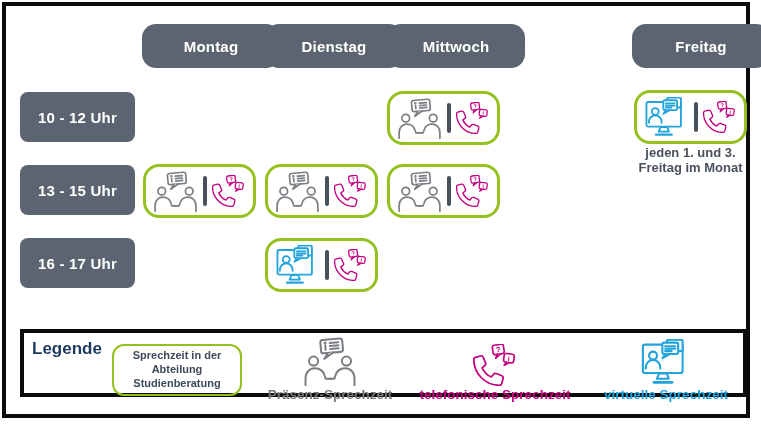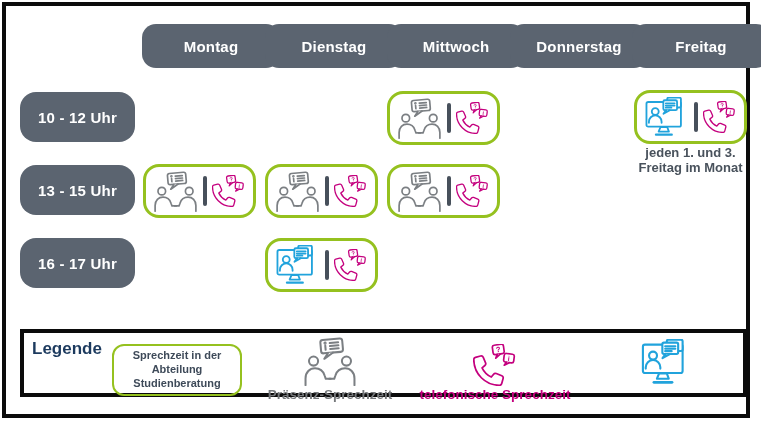--- a/index.html
+++ b/index.html
@@ -5,21 +5,21 @@
   html,body{margin:0;padding:0;background:#ffffff;}
   body{width:761px;height:428px;overflow:hidden;
        font-family:"Liberation Sans",sans-serif;font-weight:bold;
        -webkit-font-smoothing:antialiased;}
   .board{position:absolute;left:2px;top:2px;width:748px;height:416px;
          border:4px solid #0b0b0b;box-sizing:border-box;background:#fff;}
   .pill{position:absolute;background:var(--c-header);color:#fff;
         display:flex;align-items:center;justify-content:center;
         font-size:15px;letter-spacing:.2px;}
   .day{width:138px;height:44px;border-radius:14px;top:18px;}
-  .time{left:14px;width:115px;height:50px;border-radius:16px;}
+  .time{left:14px;width:115px;height:50px;border-radius:8px;}
   .cell{position:absolute;width:113px;height:54px;border:3px solid var(--c-green);
         border-radius:16px;box-sizing:border-box;background:#fff;
         display:flex;align-items:center;justify-content:center;gap:5px;}
   .divider{width:4px;height:30px;border-radius:2px;background:var(--c-divider);flex:0 0 auto;}
   .ic{display:block;flex:0 0 auto;}
   .ic-praesenz{color:var(--c-icongray);}
   .ic-phone{color:var(--c-magenta);}
   .ic-virtual{color:var(--c-blue);}
   .caption{position:absolute;text-align:center;white-space:pre-line;
            color:var(--c-caption);font-size:13px;line-height:1.15;}
@@ -90,21 +90,20 @@
       </g>
     </symbol>
   </defs>
 </svg>
 
 <div class="board">
 
   <div class="pill day" style="left:136px">Montag</div>
   <div class="pill day" style="left:259px">Dienstag</div>
   <div class="pill day" style="left:381px">Mittwoch</div>
-  <div class="pill day" style="left:504px">Donnerstag</div>
   <div class="pill day" style="left:626px">Freitag</div>
 
   <div class="pill time" style="top:86px">10 - 12 Uhr</div>
   <div class="pill time" style="top:159px">13 - 15 Uhr</div>
   <div class="pill time" style="top:232px">16 - 17 Uhr</div>
 
   <div class="cell" style="left:381px;top:85px">
     <svg class="ic ic-praesenz" width="45" height="41" viewBox="0 0 64 58">
         <use href="#sym-praesenz"></use>
       </svg>
@@ -186,16 +185,17 @@
       </div>
       <div class="legend-label lab-magenta">telefonische Sprechzeit</div>
     </div>
 
     <div class="legend-item" style="left:557px">
       <div class="legend-iconbox">
         <svg class="ic ic-virtual" width="52" height="47" viewBox="0 0 64 58">
             <use href="#sym-virtual"></use>
           </svg>
       </div>
+      <div class="legend-label lab-blue">virtuelle Sprechzeit</div>
     </div>
   </div>
 
 </div>
 
 </body></html>

